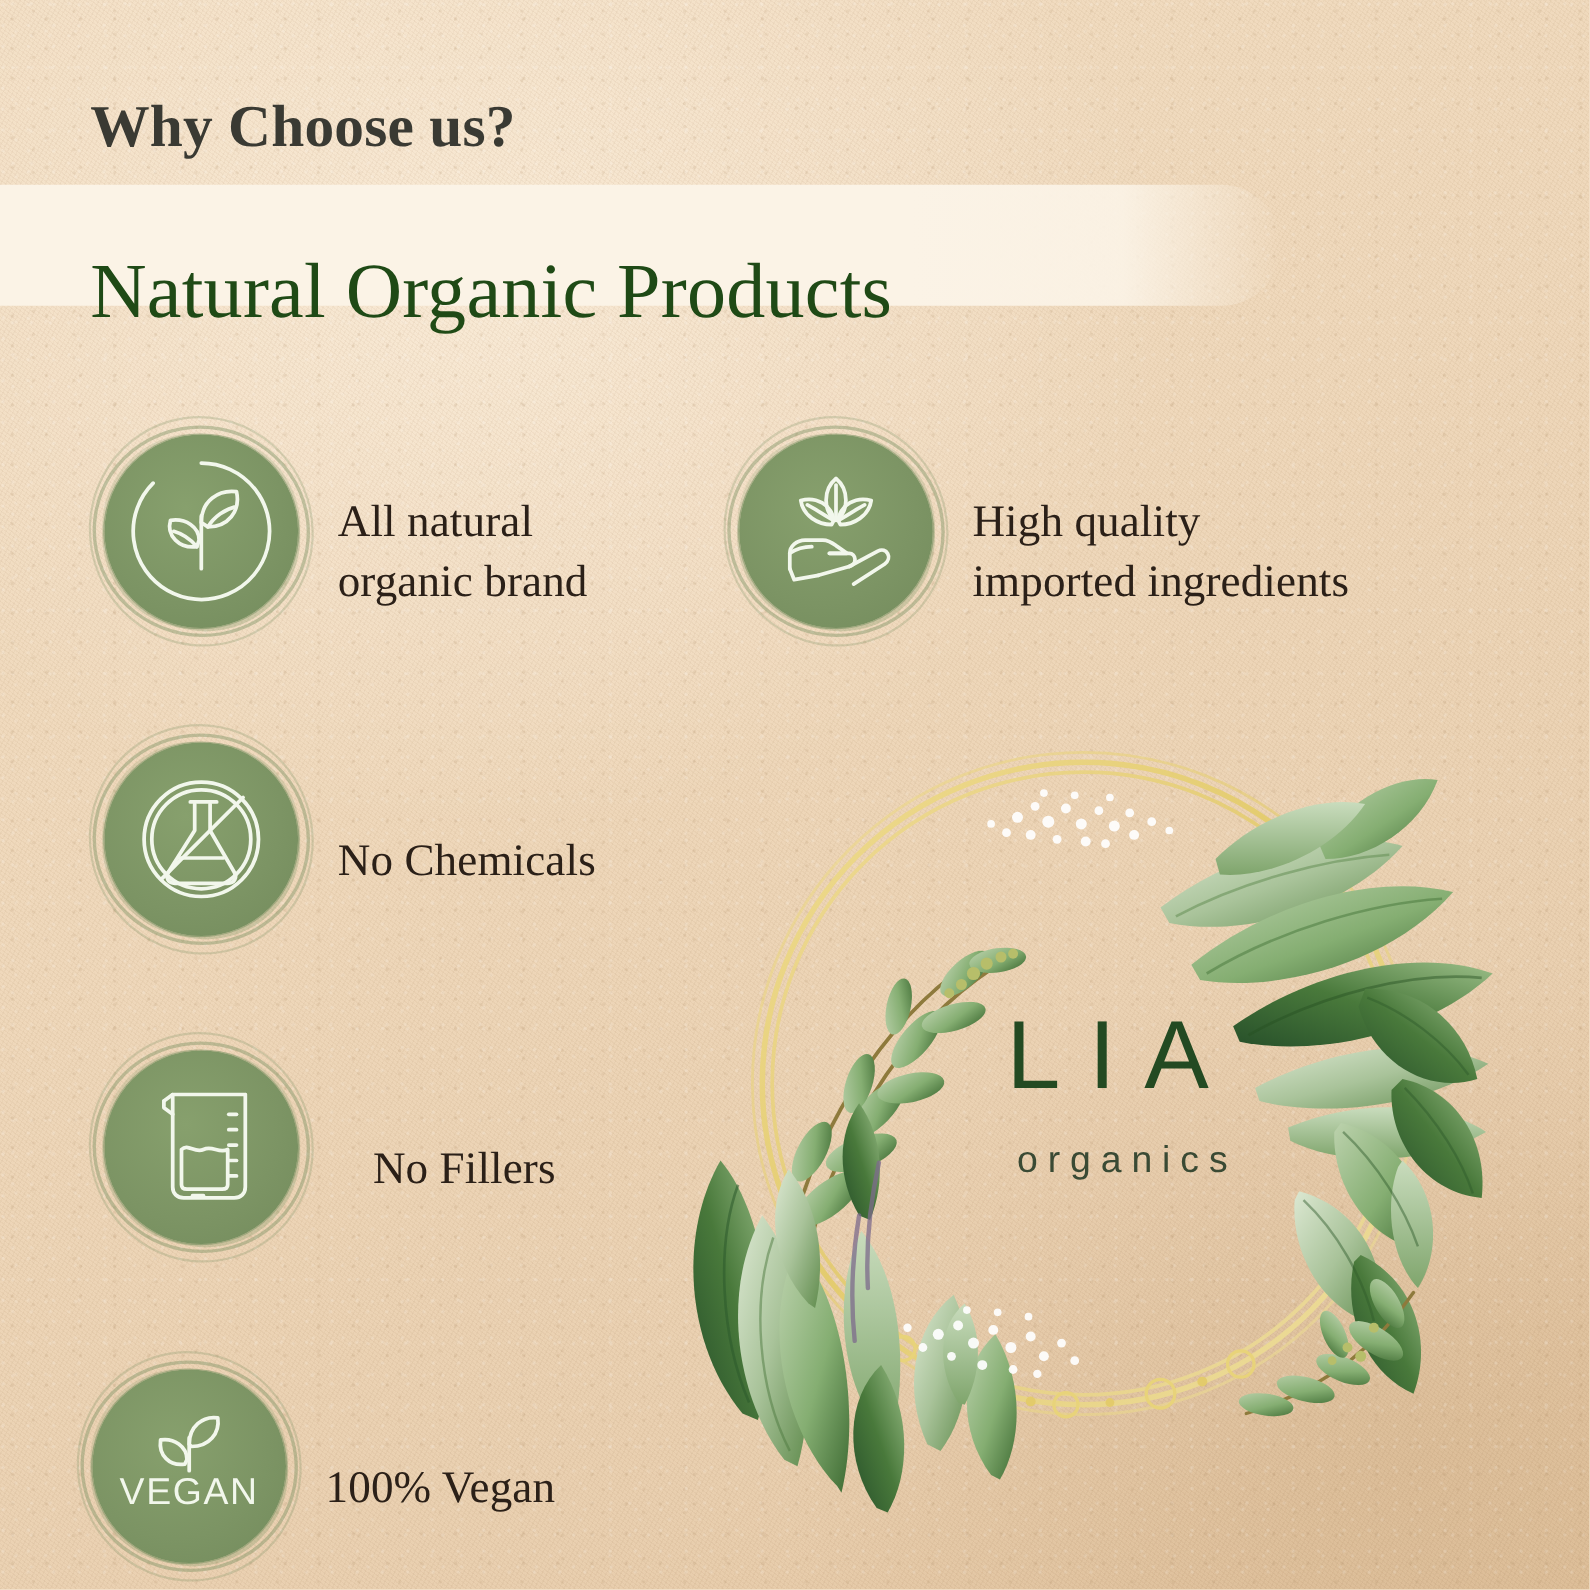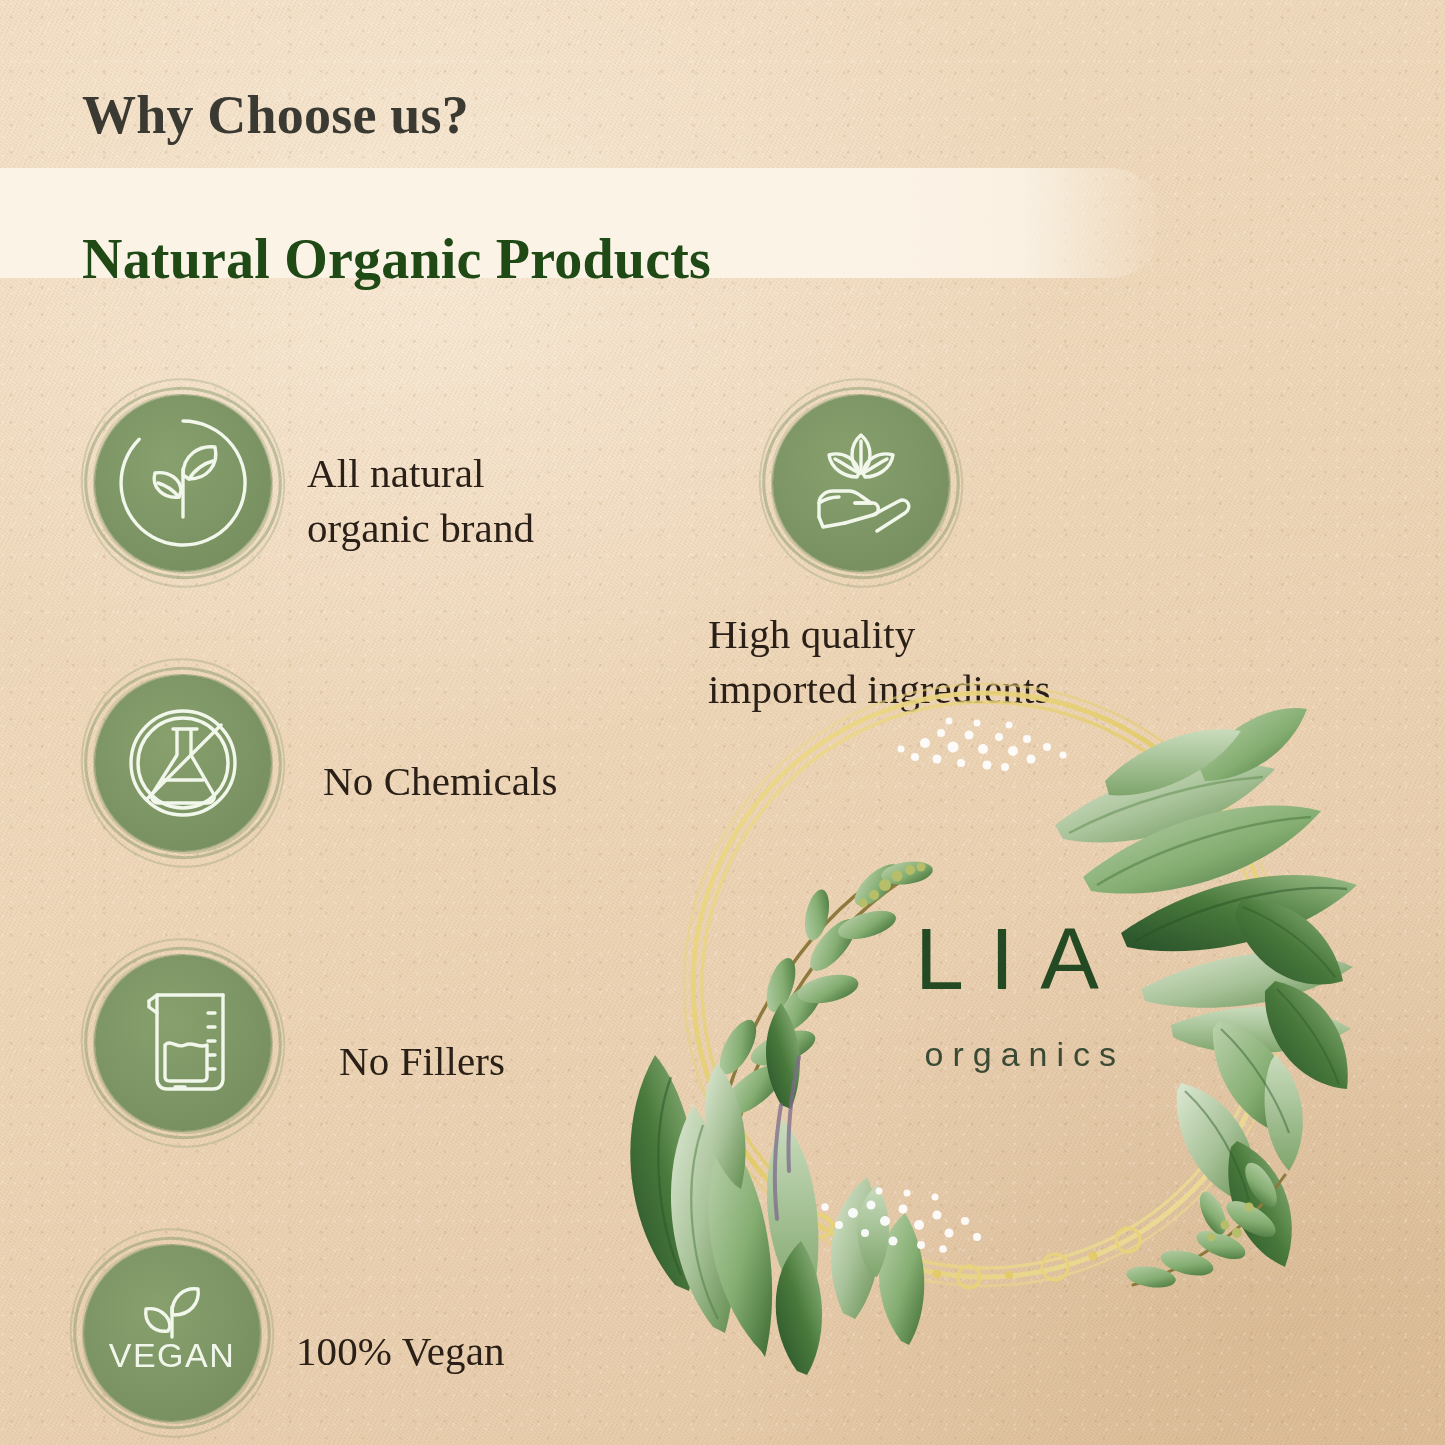--- a/index.html
+++ b/index.html
@@ -40,22 +40,22 @@
     position:absolute;left:-40px;top:168px;width:1205px;height:110px;
     background:linear-gradient(90deg,#FBF3E6 0%,#FBF3E6 72%,rgba(251,243,230,.92) 88%,rgba(251,243,230,0) 100%);
     border-radius:0 56px 56px 0;
   }
   #eyebrow{
     position:absolute;left:82px;top:88px;
     font-size:54px;font-weight:700;color:#3A3A33;letter-spacing:.2px;
     line-height:1;white-space:nowrap;
   }
   #headline{
-    position:absolute;left:82px;top:192px;
-    font-size:56px;font-weight:700;color:#1F4A16;letter-spacing:.2px;
+    position:absolute;left:82px;top:180px;
+    font-size:71px;font-weight:400;color:#1F4A16;letter-spacing:.2px;
     line-height:1.05;white-space:nowrap;
   }
 
   
   .feature{position:absolute;display:flex;align-items:center;}
   .badge{position:relative;width:176px;height:176px;flex:0 0 176px;}
   .brush{
     position:absolute;inset:0;border-radius:50%;
     background:radial-gradient(circle at 42% 38%, #87A06D 0%, #7C9464 58%, #738B5C 100%);
     box-shadow:
@@ -119,21 +119,21 @@
           <path d="M84 102 C 78 95, 70 90, 63 88"></path>
         </g>
       </svg>
     </div>
     <div class="ftext">
       <span>All natural</span>
       <span>organic brand</span>
     </div>
   </div>
 
-  <div class="feature" style="left:672px;top:395px;flex-direction:column;">
+  <div class="feature" style="left:672px;top:395px;">
     <div class="badge">
       <div class="brush"></div>
       <svg viewBox="0 0 176 176">
         <g fill="none" stroke="#F2F7EC" stroke-width="3.4" stroke-linecap="round" stroke-linejoin="round">
           <path d="M88 78 C 76 70, 76 50, 88 40 C 100 50, 100 70, 88 78 Z"></path>
           <path d="M88 78 V 46"></path>
           <path d="M84 82 C 72 82, 58 74, 56 60 C 70 56, 84 64, 86 78 Z"></path>
           <path d="M86 78 C 78 74, 70 68, 62 64"></path>
           <path d="M92 82 C 104 82, 118 74, 120 60 C 106 56, 92 64, 90 78 Z"></path>
           <path d="M90 78 C 98 74, 106 68, 114 64"></path>
@@ -144,21 +144,21 @@
           <path d="M100 120 L 126 106 C 134 102, 140 112, 132 118 L 104 136"></path>
         </g>
       </svg>
     </div>
     <div class="ftext">
       <span>High quality</span>
       <span>imported ingredients</span>
     </div>
   </div>
 
-  <div class="feature" style="left:95px;top:675px;gap:16px;">
+  <div class="feature" style="left:95px;top:675px;">
     <div class="badge">
       <div class="brush"></div>
       <svg viewBox="0 0 176 176">
         <g fill="none" stroke="#F2F7EC" stroke-width="3.4" stroke-linecap="round" stroke-linejoin="round">
           <circle cx="88" cy="88" r="52"></circle>
           <circle cx="88" cy="88" r="45"></circle>
           <path d="M78 54 H 102"></path>
           <path d="M82 56 V 80 L 58 118 C 55 123, 58 128, 64 128 H 112 C 118 128, 121 123, 118 118 L 96 80 V 56"></path>
           <path d="M68 105 H 108"></path>
           <path d="M52 124 L 126 50"></path>

